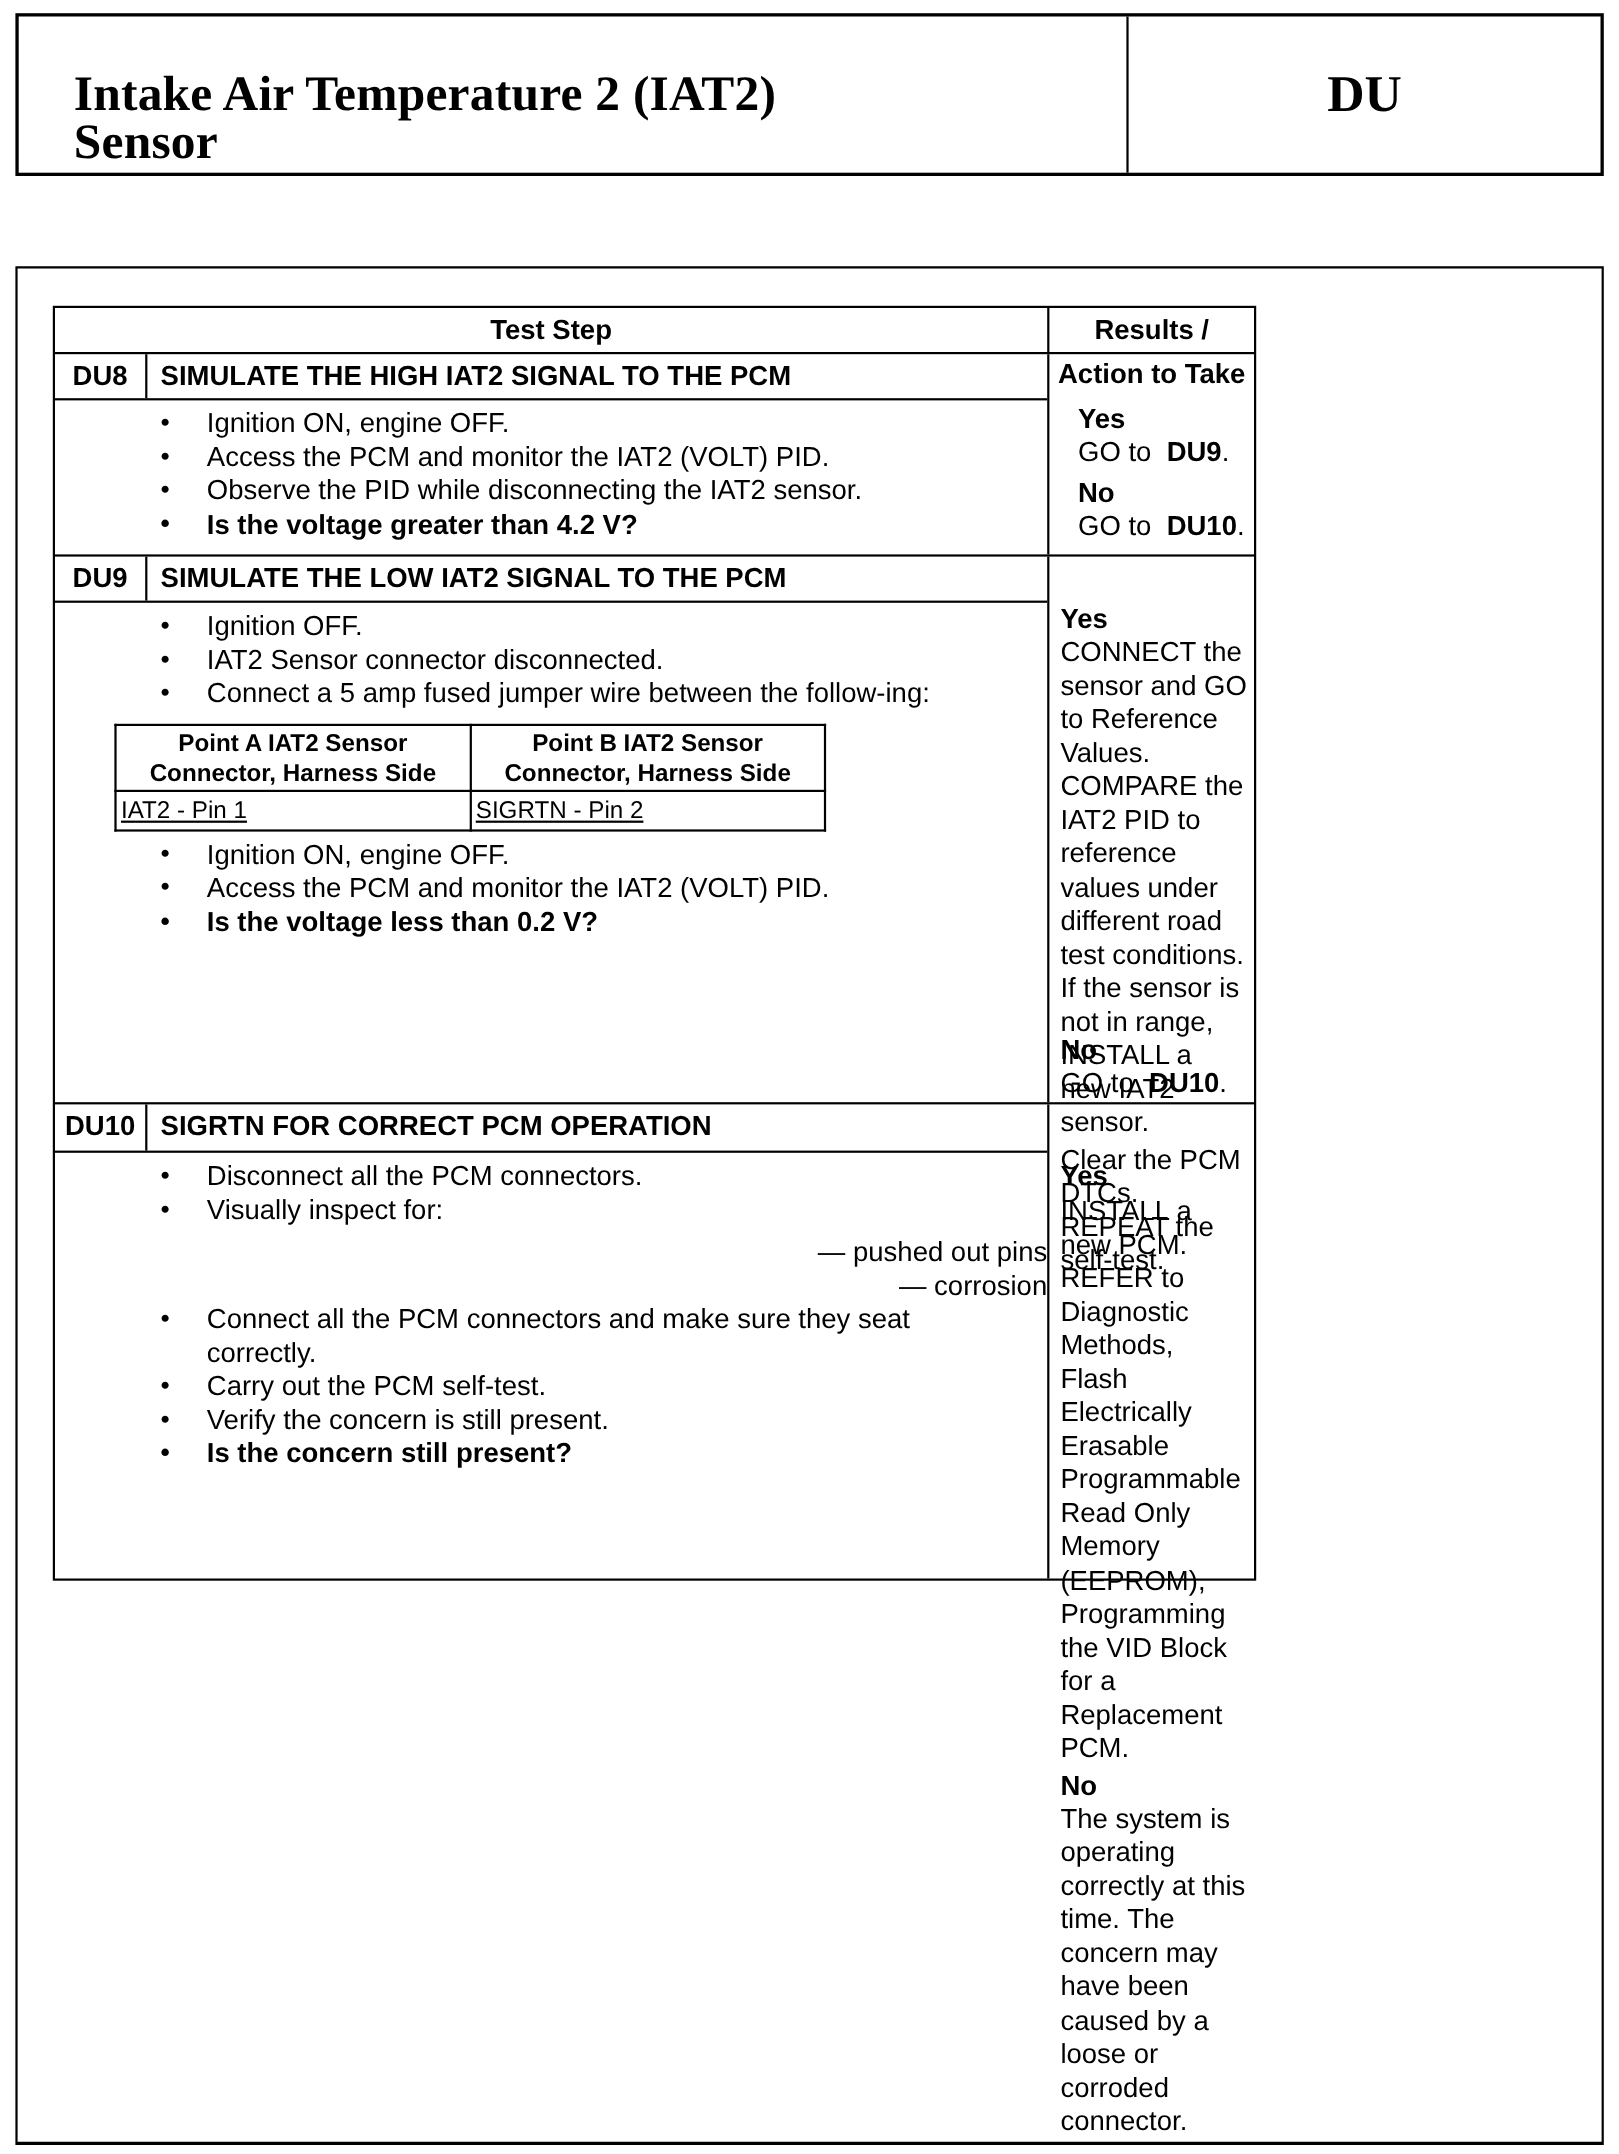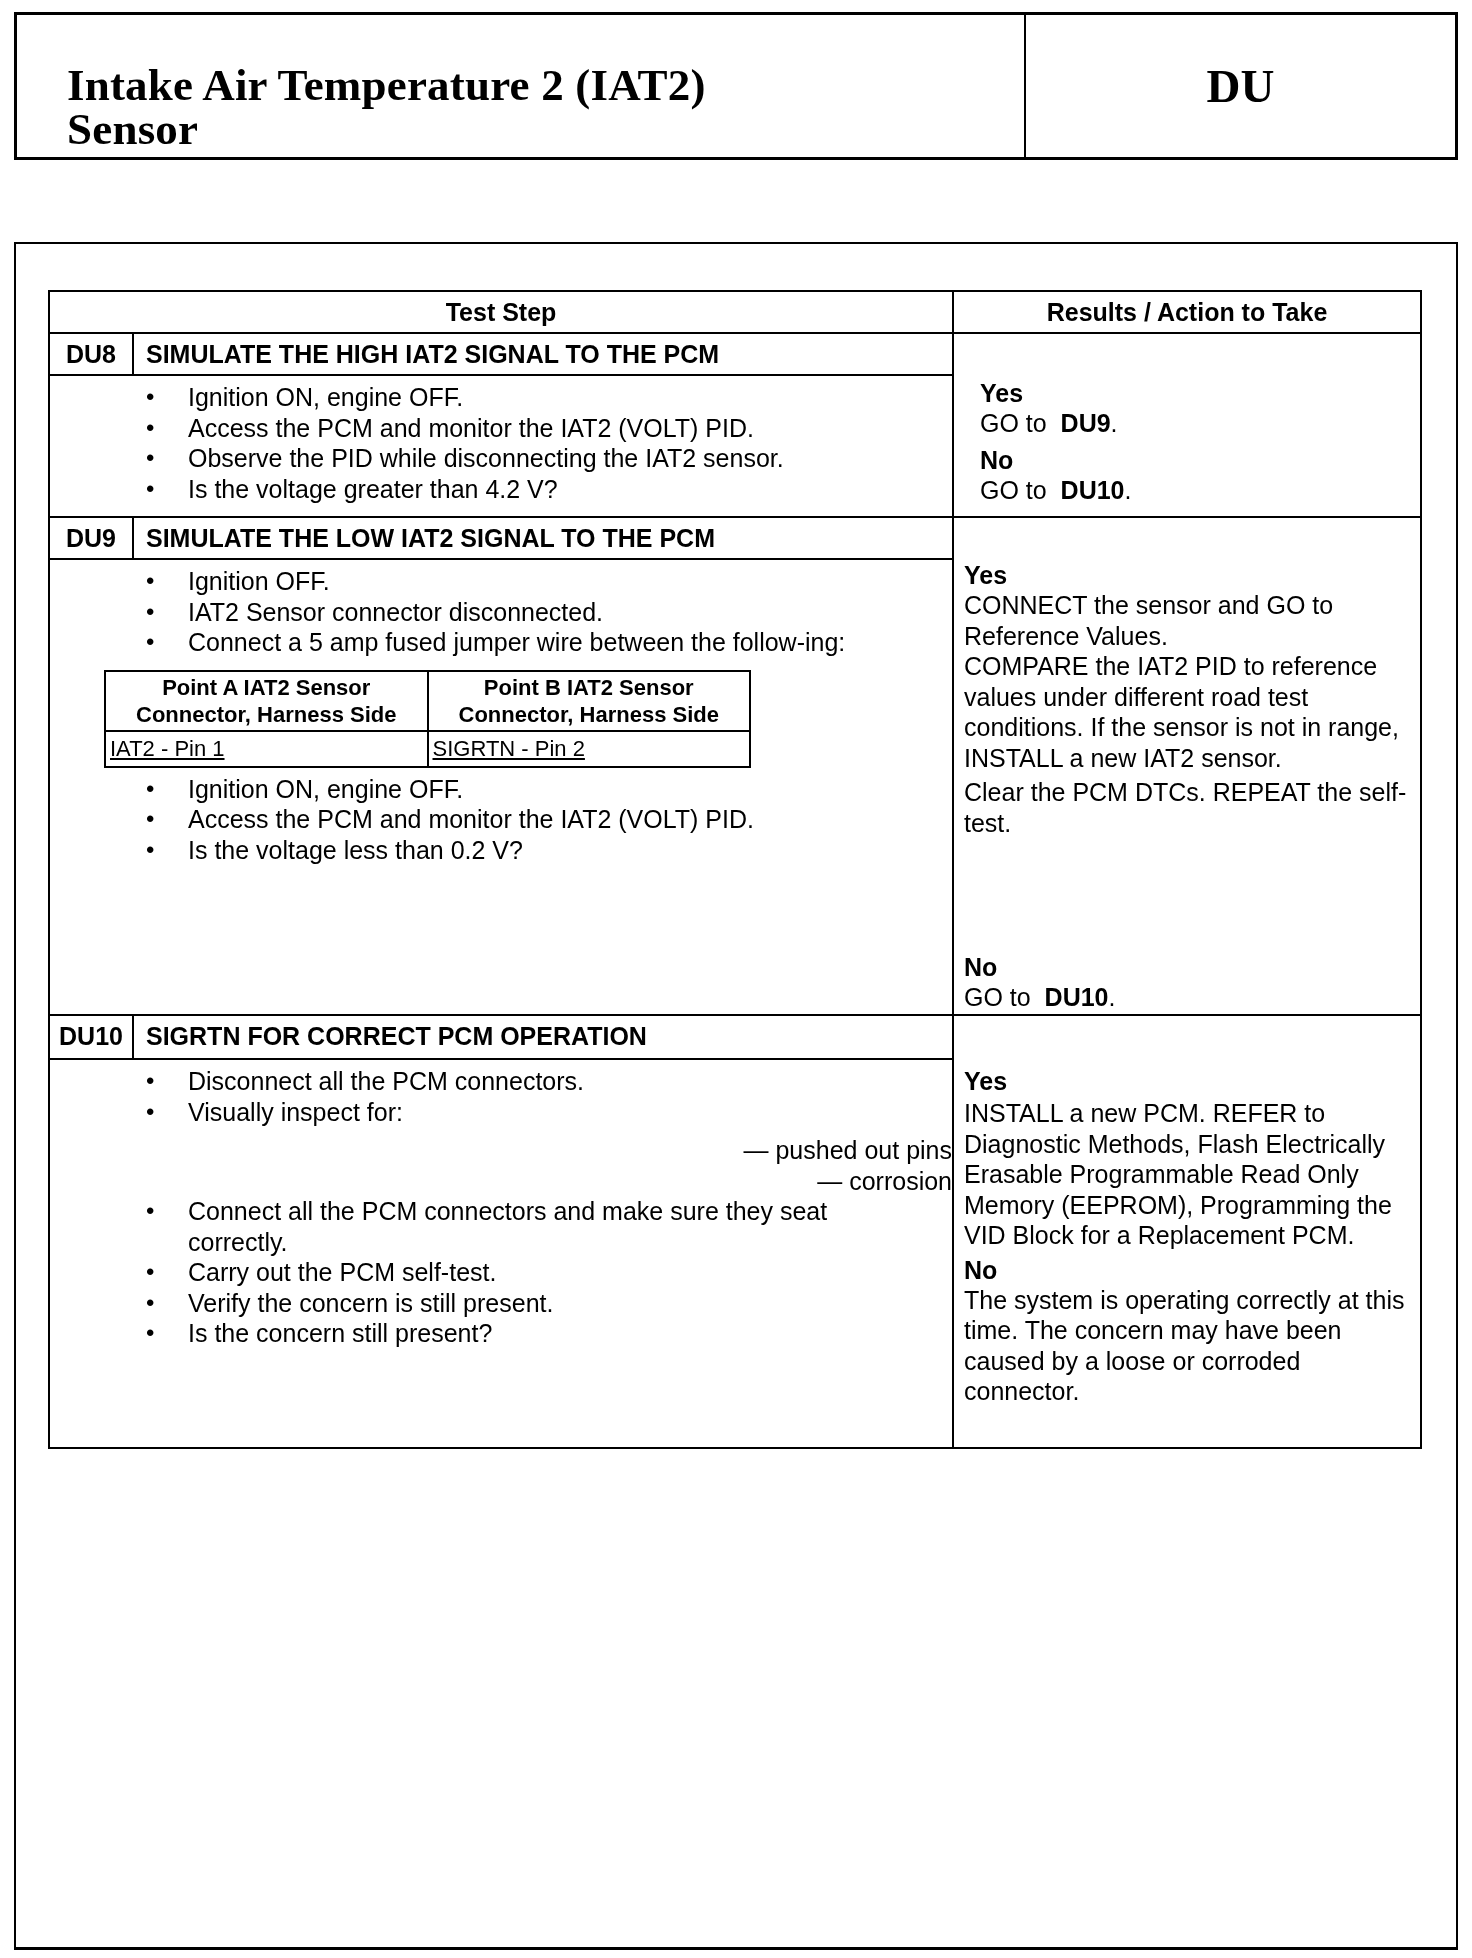--- a/index.html
+++ b/index.html
@@ -5,41 +5,41 @@
   html, body { margin:0; padding:0; background:#ffffff; }
   body { width:1472px; height:1958px; position:relative; overflow:hidden; color:#000; font-family:"Liberation Sans", sans-serif; }
 
   .hdr { position:absolute; left:14px; top:12px; width:1444px; height:148px; border:3px solid #000; box-sizing:border-box; }
   .hdr-title { position:absolute; left:50px; top:48px; font-family:"Liberation Serif", serif; font-weight:bold; font-size:45px; line-height:44px; letter-spacing:0.2px; }
   .hdr-divider { position:absolute; left:1007px; top:0; width:2px; height:100%; background:#000; }
   .hdr-code { position:absolute; left:1009px; top:0; right:0; height:100%; display:flex; align-items:center; justify-content:center; font-family:"Liberation Serif", serif; font-weight:bold; font-size:47px; }
 
   .frame { position:absolute; left:14px; top:242px; width:1444px; height:1708px; border:2px solid #000; border-bottom-width:3px; box-sizing:border-box; }
 
-  .tbl { position:absolute; left:48px; top:278px; width:1374px; border:2px solid #000; box-sizing:border-box;margin-top:12px; }
+  .tbl { position:absolute; left:48px; top:278px; width:1094px; border:2px solid #000; box-sizing:border-box; }
   .row { position:relative; display:flex; border-bottom:2px solid #000; box-sizing:border-box; }
   .row:last-child { border-bottom:none; }
   .col-step { width:904px; box-sizing:border-box; border-right:2px solid #000; position:relative; }
   .col-res { flex:1; box-sizing:border-box; position:relative; }
 
   .th { font-weight:bold; font-size:25px; text-align:center; height:40px; line-height:40px; }
 
   .step-block { display:flex; }
   .step-left { width:904px; border-right:2px solid #000; box-sizing:border-box; }
   .step-right { flex:1; box-sizing:border-box; padding:0 6px 0 10px; position:relative; }
 
   .step-title { display:flex; height:42px; border-bottom:2px solid #000; box-sizing:border-box; }
   .step-id { width:84px; border-right:2px solid #000; box-sizing:border-box; font-weight:bold; font-size:25px; line-height:40px; text-align:center; }
   .step-name { padding-left:12px; font-weight:bold; font-size:25px; line-height:40px; white-space:nowrap; }
 
   .step-body { padding:6px 0 6px 96px; font-size:25px; line-height:30.5px; }
   ul.bul { list-style:none; margin:0; padding:0; }
   ul.bul li { position:relative; padding-left:42px; }
   ul.bul li::before { content:"•"; position:absolute; left:0; top:0; font-size:24px; }
-  ul.bul li.q { font-weight:normal; }
+  ul.bul li.q { font-weight:bold; }
   .dash { padding-left:42px; }
   .dash div { }
 
   .res-label { font-weight:bold; font-size:25px; line-height:30px; }
   .res-text { font-size:25px; line-height:30.5px; }
   .res-text b { font-weight:bold; }
 
   .pt { border:2px solid #000; border-collapse:collapse; margin:8px 0 6px -42px; width:647px; font-size:22px; }
   .pt th { border:2px solid #000; font-weight:bold; text-align:center; line-height:27px; padding:2px 4px; width:50%; }
   .pt td { border:2px solid #000; padding:0 4px; line-height:34px;text-decoration:underline; }

